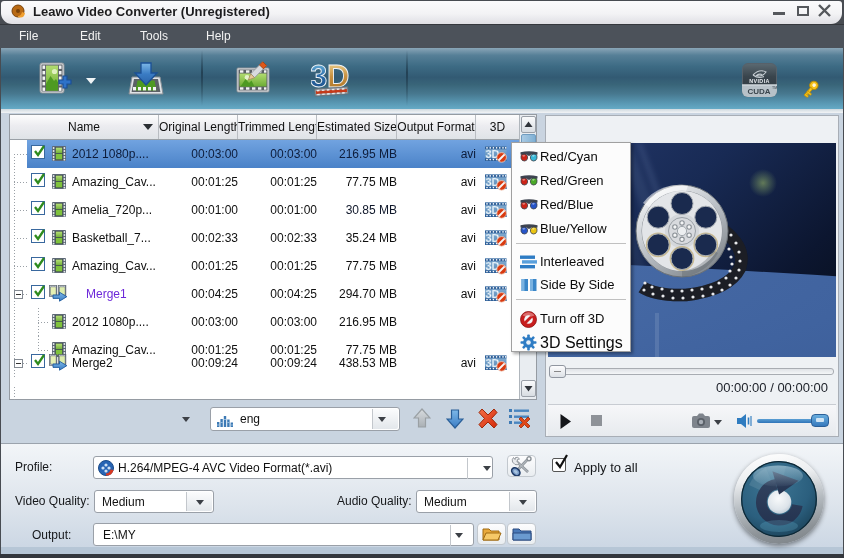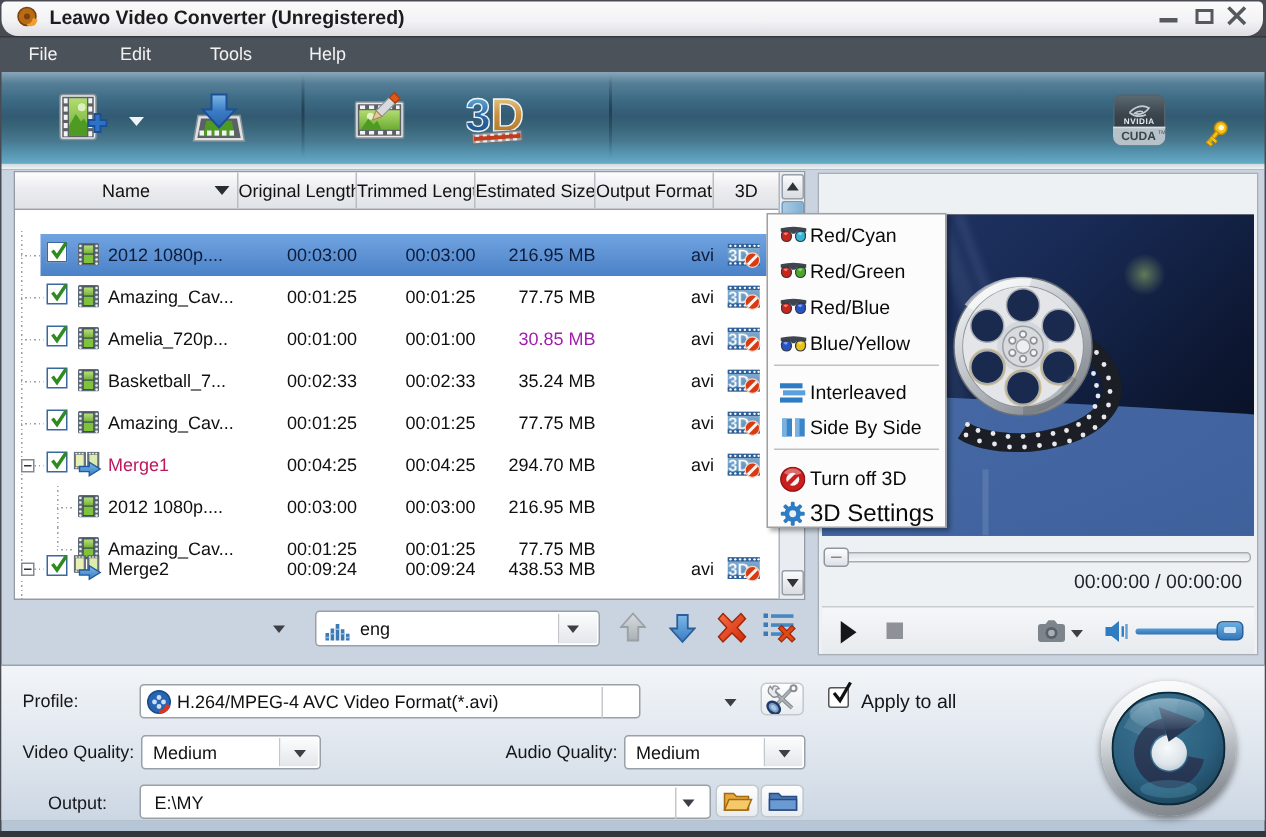--- a/index.html
+++ b/index.html
@@ -16,21 +16,21 @@
   background:linear-gradient(#8aa6b8 0%, #567f97 12%, #3d6b84 30%, #325a73 48%, #396579 60%, #47788f 75%, #5693ae 88%, #65aac6 100%); }
 #toolbar-strip { left:1px; top:109px; width:842px; height:4px; background:linear-gradient(#cfd9df,#f2f4f6); }
 .tsep { position:absolute; width:2px; height:56px; background:linear-gradient(rgba(20,40,55,0), rgba(20,40,55,.55) 40%, rgba(20,40,55,0)); }
 #body-bg { left:1px; top:113px; width:842px; height:434px; background:#c9d4e0; }
 #bottom-band { left:1px; top:547px; width:842px; height:8px; background:#b6c6d6; }
 #bottom-dark { left:0; top:554px; width:844px; height:4px; background:#33373d; }
 #table { left:9px; top:114px; width:528px; height:286px; background:#fff; border:1px solid #959ba2; }
 #thead { left:0; top:0; width:526px; height:25px;
   background:linear-gradient(#fdfdfd,#ececf0 45%,#dfe3e7); border-bottom:1px solid #9aa0a6; }
 .th { position:absolute; top:0; height:24px; line-height:24px; font-size:12px; color:#111; text-align:center; border-right:1px solid #b9bdc2; overflow:hidden; white-space:nowrap; }
-.row { position:absolute;margin-top:16px; }
+.row { position:absolute; }
 .cell { position:absolute; top:0; height:28px; line-height:28px; font-size:12px; text-align:right; white-space:nowrap; overflow:hidden; }
 .name { text-align:left; }
 .cb { position:absolute; width:14px; height:14px; background:#fff; border:1px solid #39689e; }
 .exp { position:absolute; width:9px; height:9px; background:#fff; border:1px solid #848a92; }
 .exp::after { content:""; position:absolute; left:1px; top:3px; width:5px; height:1px; background:#333; }
 #vscroll { left:509px; top:0; width:17px; height:284px; background:#e9edf1; border-left:1px solid #b0b6bc; }
 .sbtn { position:absolute; left:1px; width:15px; height:17px; background:linear-gradient(#fafbfc,#d8dde2); border:1px solid #9aa0a8; border-radius:2px; }
 #sthumb { position:absolute; left:1px; top:19px; width:15px; height:26px; background:linear-gradient(90deg,#aacbe4,#7fb0d4); border:1px solid #6f9cc0; border-radius:2px; }
 .combo { position:absolute; background:#fff; border:1px solid #9aa0a8; border-radius:3px; }
 .combo .txt { position:absolute; font-size:12px; color:#111; }
@@ -376,21 +376,21 @@
 <circle cx="12.4" cy="2" r="0.9"></circle>
               <circle cx="12.4" cy="5" r="0.9"></circle>
               <circle cx="12.4" cy="8" r="0.9"></circle>
               <circle cx="12.4" cy="11" r="0.9"></circle>
               <circle cx="12.4" cy="13.7" r="0.9"></circle>
 </g>
 </svg>
           <div class="cell name" style="left:45px;width:95px;color:#101010">Amelia_720p...</div>
           <div class="cell" style="left:132px;width:79px;color:#101010">00:01:00</div>
           <div class="cell" style="left:211px;width:79px;color:#101010">00:01:00</div>
-          <div class="cell" style="left:290px;width:80px;color:#a21caf">30.85 MB</div>
+          <div class="cell" style="left:290px;width:80px;color:#0f172a">30.85 MB</div>
           <div class="cell" style="left:370px;width:79px;color:#101010">avi</div>
           <svg class="abs" style="left:458px;top:6px" width="23" height="17" viewBox="0 0 23 17">
 <rect x="0" y="0.5" width="21.5" height="14.5" fill="url(#g3icon)"></rect>
 <rect x="0" y="0.5" width="21.5" height="2.8" fill="#2e5f98"></rect>
 <rect x="0" y="12.2" width="21.5" height="2.8" fill="#2e5f98"></rect>
 <g fill="#ffffff">
 <circle cx="2" cy="1.9" r="0.8"></circle>
               <circle cx="5.2" cy="1.9" r="0.8"></circle>
               <circle cx="8.4" cy="1.9" r="0.8"></circle>
               <circle cx="11.6" cy="1.9" r="0.8"></circle>
@@ -547,21 +547,21 @@
 <g fill="#f2f4f6">
               <rect x="10.3" y="0.9" width="1.2" height="0.9"></rect>
               <rect x="12.4" y="0.9" width="1.2" height="0.9"></rect>
               <rect x="14.5" y="0.9" width="1.2" height="0.9"></rect>
               <rect x="10.3" y="10.3" width="1.2" height="0.9"></rect>
               <rect x="12.4" y="10.3" width="1.2" height="0.9"></rect>
               <rect x="14.5" y="10.3" width="1.2" height="0.9"></rect>
             </g>
 <path d="M4 10 L10.5 10 L10.5 7.2 L17.8 11.7 L10.5 16.2 L10.5 13.4 L4 13.4 Z" fill="url(#gdn)" stroke="#1e5a9e" stroke-width="0.9"></path>
 </svg>
-          <div class="cell name" style="left:45px;width:95px;color:#be185d">Merge1</div>
+          <div class="cell name" style="left:59px;width:95px;color:#6d28d9">Merge1</div>
           <div class="cell" style="left:132px;width:79px;color:#101010">00:04:25</div>
           <div class="cell" style="left:211px;width:79px;color:#101010">00:04:25</div>
           <div class="cell" style="left:290px;width:80px;color:#101010">294.70 MB</div>
           <div class="cell" style="left:370px;width:79px;color:#101010">avi</div>
           <svg class="abs" style="left:458px;top:6px" width="23" height="17" viewBox="0 0 23 17">
 <rect x="0" y="0.5" width="21.5" height="14.5" fill="url(#g3icon)"></rect>
 <rect x="0" y="0.5" width="21.5" height="2.8" fill="#2e5f98"></rect>
 <rect x="0" y="12.2" width="21.5" height="2.8" fill="#2e5f98"></rect>
 <g fill="#ffffff">
 <circle cx="2" cy="1.9" r="0.8"></circle>
@@ -920,21 +920,21 @@
 </svg>
 <div class="abs" style="left:209px;top:14px;width:70px;height:4px;background:linear-gradient(#5a9fd4,#2f74b8);border-radius:2px;"></div>
 <div class="abs" style="left:263px;top:9px;width:18px;height:13px;background:linear-gradient(#6aaede,#3579bd);border:1px solid #2a5f98;border-radius:4px;"></div>
 <div class="abs" style="left:268px;top:13px;width:8px;height:4px;border-radius:1px;background:#cfe4f4;"></div>
 
     </div>
   </div>
   <div id="bottomsec" class="abs"></div>
 
 <div class="lbl" style="left:15px;top:460px;">Profile:</div>
-<div class="fld" style="left:93px;top:456px;width:334px;">
+<div class="fld" style="left:93px;top:456px;width:400px;">
   <svg class="abs" style="left:4px;top:3px" width="16" height="16" viewBox="0 0 16 16">
     <circle cx="8" cy="8" r="7.5" fill="#2764b4"></circle>
     <circle cx="8" cy="8" r="7.5" fill="none" stroke="#1a4a88"></circle>
     <circle cx="8" cy="5" r="1.6" fill="#cfe0f4"></circle>
         <circle cx="8" cy="11" r="1.6" fill="#cfe0f4"></circle>
         <circle cx="5" cy="8" r="1.6" fill="#cfe0f4"></circle>
         <circle cx="11" cy="8" r="1.6" fill="#cfe0f4"></circle>
     <path d="M8 15.5 Q14 16 15.5 10 L12.5 9.5 Q11.5 13.5 8 13.5 Z" fill="#d83820"></path>
   </svg>
   <div class="txt" style="left:24px;">H.264/MPEG-4 AVC Video Format(*.avi)</div>

